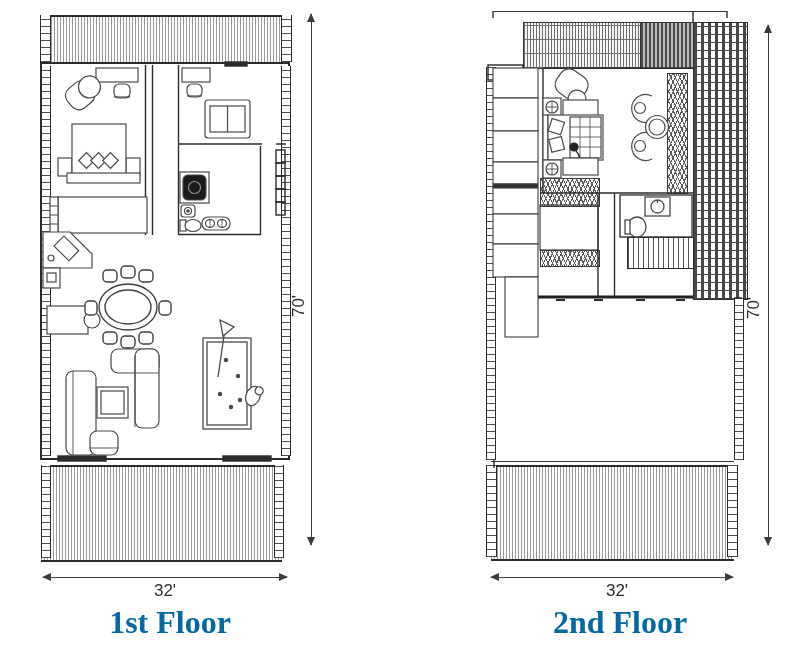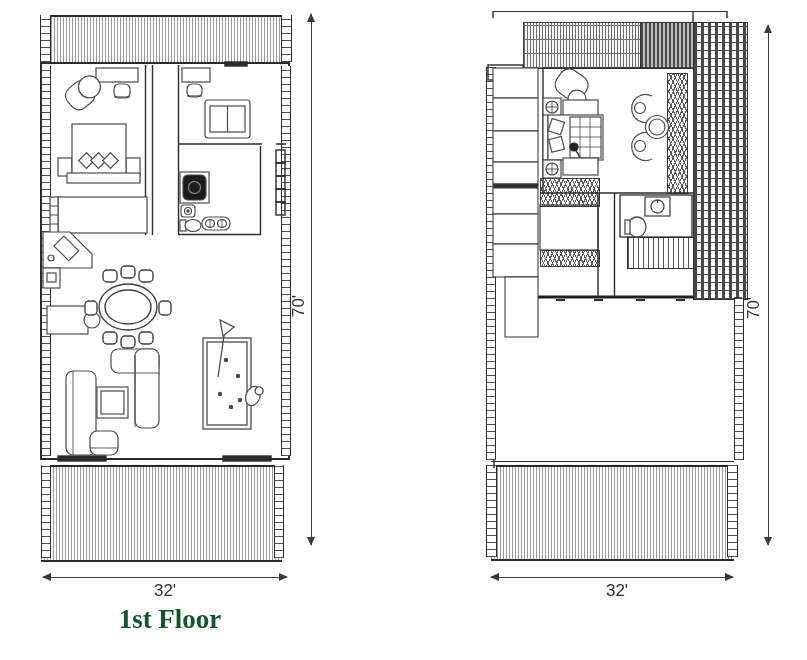--- a/index.html
+++ b/index.html
@@ -32,21 +32,21 @@
   
   .dim-line-h{height:1px;background:#3c3c3c;}
   .dim-line-v{width:1px;background:#3c3c3c;}
   .arr{width:0;height:0;position:absolute;}
   .arr-l{border-top:4px solid transparent;border-bottom:4px solid transparent;border-right:9px solid #3c3c3c;left:-1px;top:-4px;}
   .arr-r{border-top:4px solid transparent;border-bottom:4px solid transparent;border-left:9px solid #3c3c3c;right:-1px;top:-4px;}
   .arr-u{border-left:4px solid transparent;border-right:4px solid transparent;border-bottom:9px solid #3c3c3c;top:-1px;left:-4px;}
   .arr-d{border-left:4px solid transparent;border-right:4px solid transparent;border-top:9px solid #3c3c3c;bottom:-1px;left:-4px;}
   .dim-label{font-size:17px;color:#2e2e2e;text-align:center;}
   .dim-label-v{transform:rotate(-90deg);}
-  .plan-title{font-family:"Liberation Serif",serif;font-weight:bold;font-size:27px;color:#14532d;text-align:center;}
+  .plan-title{font-family:"Liberation Serif",serif;font-weight:bold;font-size:32px;color:#0369a1;text-align:center;}
   svg{position:absolute;overflow:visible;}
 </style>
 </head>
 <body>
 
 <div class="stage">
 
   <div class="abs hatch-v" style="left:48px;top:15px;width:234px;height:47px;"></div>
   <div class="abs rung" style="left:40px;top:15px;width:9px;height:47px;"></div>
   <div class="abs rung" style="left:281px;top:15px;width:9px;height:47px;"></div>
@@ -339,14 +339,15 @@
     <div class="arr arr-r"></div>
   </div>
   <div class="abs dim-label" style="left:592px;top:581px;width:50px;">32'</div>
 
   <div class="abs dim-line-v" style="left:768px;top:25px;height:520px;">
     <div class="arr arr-u"></div>
     <div class="arr arr-d"></div>
   </div>
   <div class="abs dim-label dim-label-v" style="left:729px;top:298px;width:50px;height:20px;">70'</div>
 
+  <div class="abs plan-title" style="left:525px;top:604px;width:190px;">2nd Floor</div>
 
 </div>
 
 </body></html>

